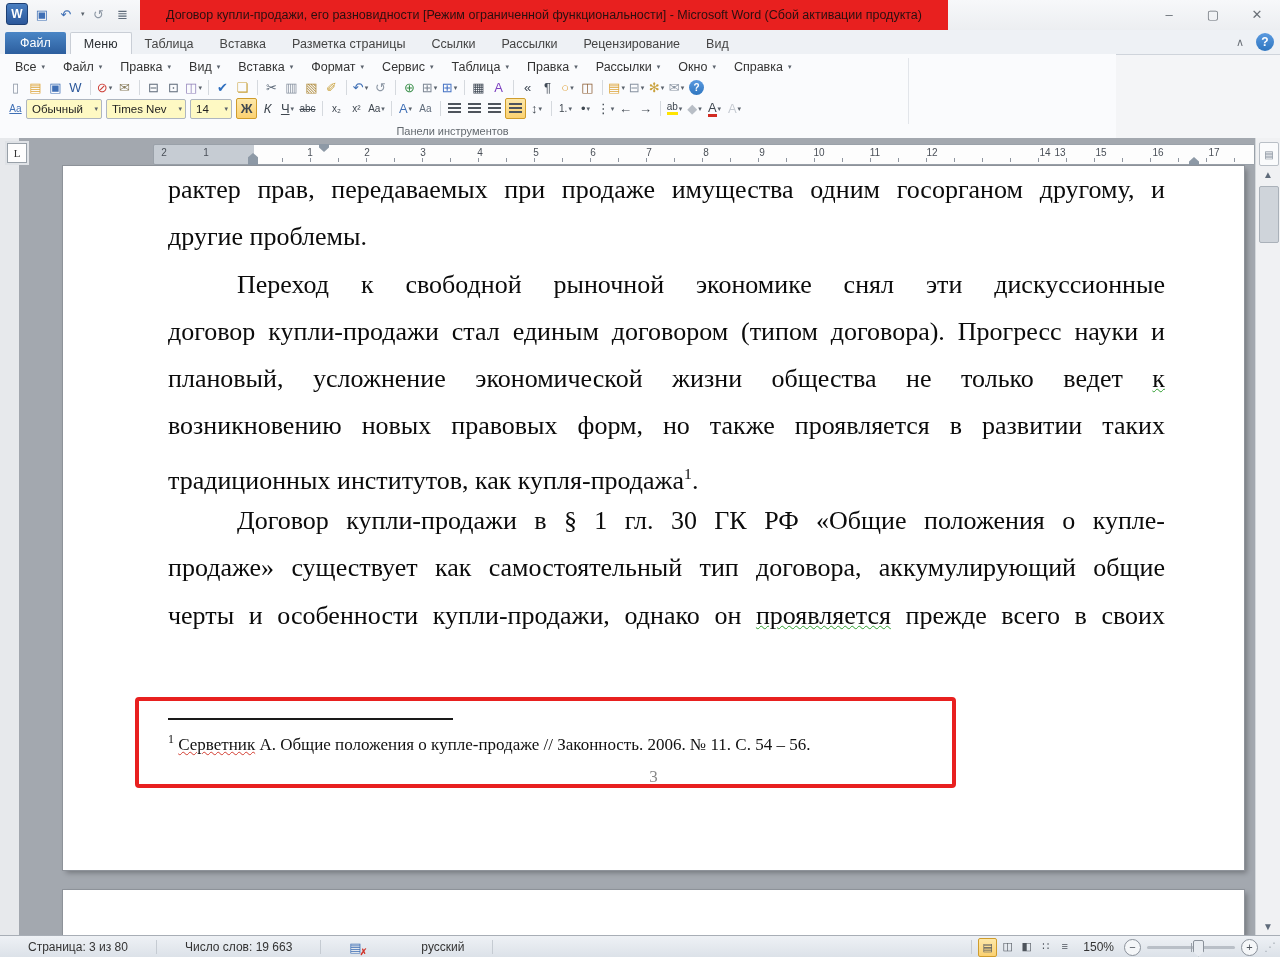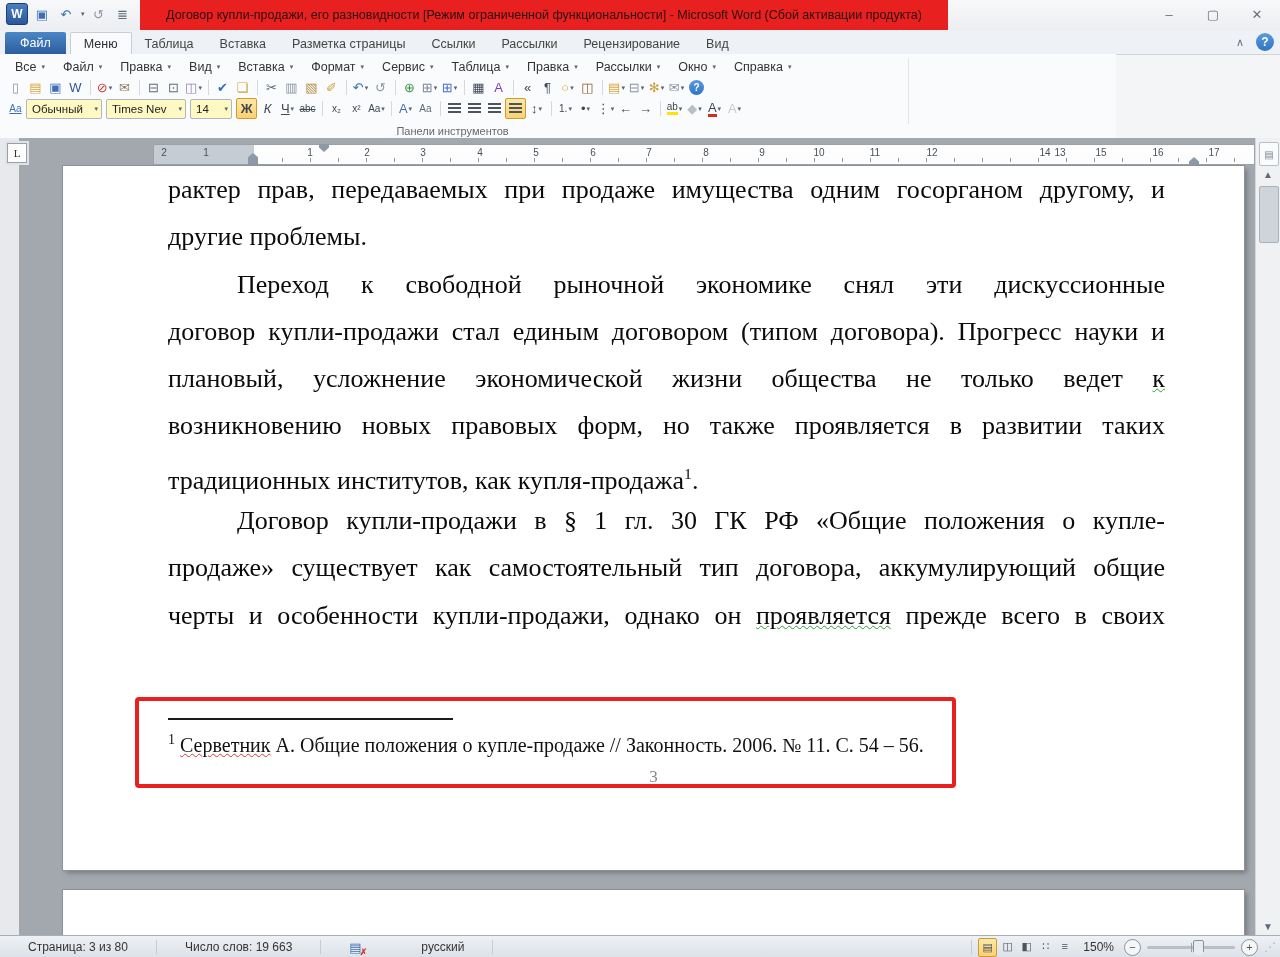--- a/index.html
+++ b/index.html
@@ -55,21 +55,21 @@
   .page3{top:28px;width:1181px;height:704px;}
   .page4{top:752px;width:1181px;height:45px;}
   .p3text{position:absolute;left:105px;top:0;width:997px;font-family:"Liberation Serif","DejaVu Serif",serif;font-size:26px;color:#0b0b0b;}
   .dline{height:47.3px;line-height:47.3px;overflow:hidden;text-align:justify;text-align-last:justify;white-space:normal;}
   .dline.endp{text-align-last:left;}
   .dline.ind{text-indent:69px;}
   .dline sup{font-size:60%;}
   .g-ul{text-decoration:underline;text-decoration-style:wavy;text-decoration-color:#2f9e2f;text-decoration-thickness:1px;}
   .red-ul{text-decoration:underline;text-decoration-style:wavy;text-decoration-color:#d23b2f;text-decoration-thickness:1px;}
   .fnsep{position:absolute;left:105px;top:552px;width:285px;border-top:2px solid #1a1a1a;}
-  .footnote{position:absolute;left:105px;top:566px;width:860px;font-family:"Liberation Serif","DejaVu Serif",serif;font-size:20px;color:#111;}
+  .footnote{position:absolute;left:105px;top:566px;width:860px;font-family:"Liberation Serif","DejaVu Serif",serif;font-size:17px;color:#111;}
   .footnote sup{font-size:70%;}
   .pagenum{position:absolute;left:0;top:601px;width:1181px;text-align:center;font-family:"Liberation Serif",serif;font-size:17px;color:#8a8a8a;}
   .annotation{position:absolute;left:135px;top:559px;width:813px;height:83px;border:4px solid #e8201f;border-radius:4px;z-index:30;}
   
   .vscroll{position:absolute;right:0;top:0;width:24px;height:797px;background:#f0f1f3;border-left:1px solid #d4d8dc;}
   .rtoggle{position:absolute;left:3px;top:4px;width:18px;height:22px;background:#fafbfc;border:1px solid #b9bfc6;border-radius:2px;display:flex;align-items:center;justify-content:center;font-size:10px;color:#7d8894;}
   .scarr{position:absolute;left:0;width:24px;height:16px;display:flex;align-items:center;justify-content:center;color:#5f6b7a;font-size:10px;}
   .scthumb{position:absolute;left:3px;top:48px;width:18px;height:55px;background:#cfd4da;border:1px solid #aab1b9;border-radius:2px;}
   
   .statusbar{position:absolute;left:0;top:935px;width:1280px;height:22px;background:linear-gradient(#eef1f5,#dbe1e8);border-top:1px solid #a8aeb6;display:flex;align-items:center;font-size:12px;color:#333;}

